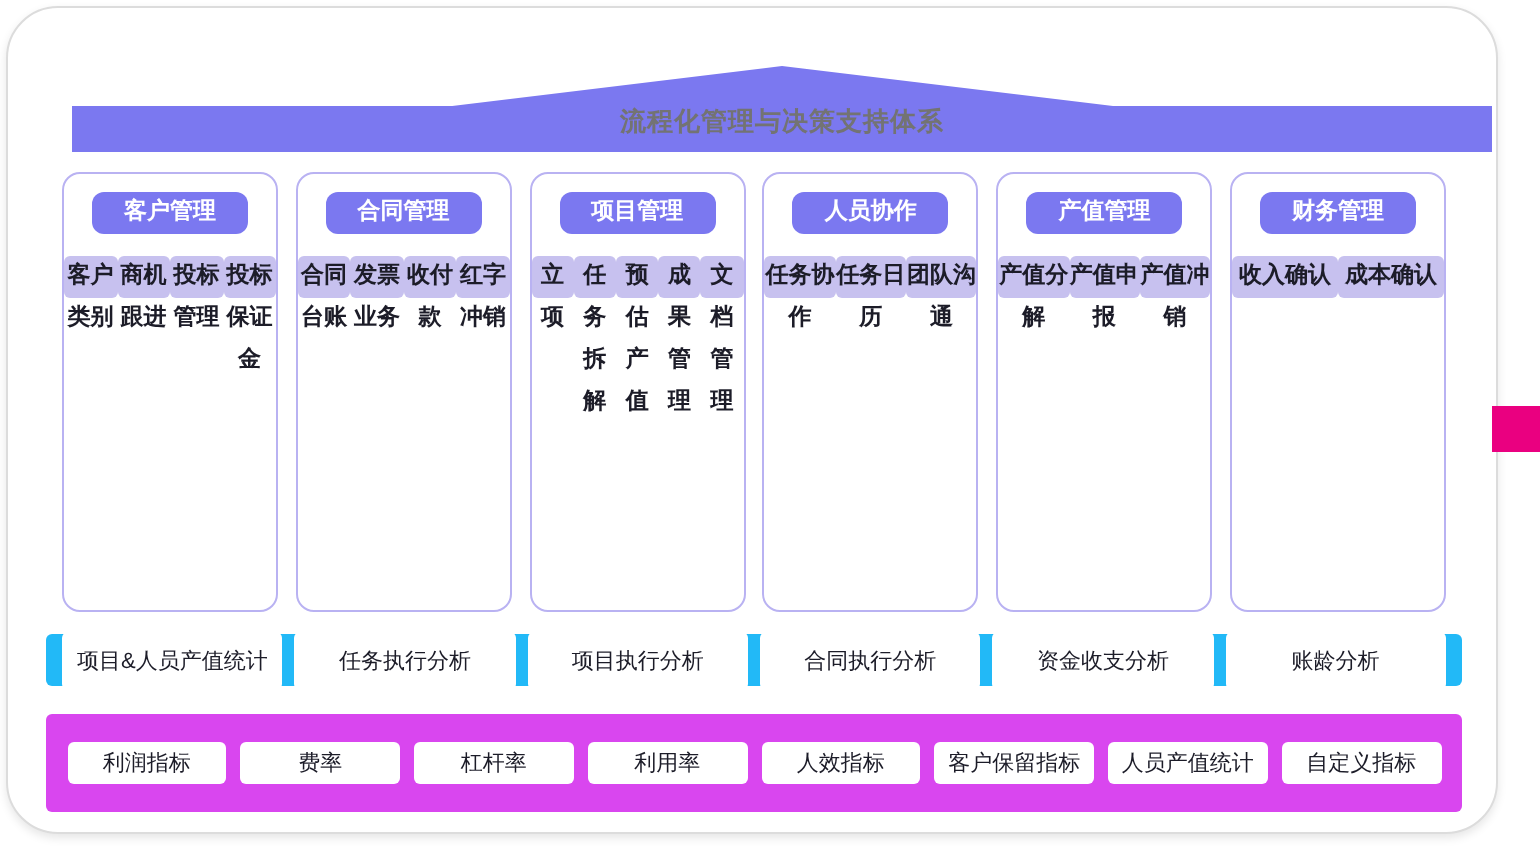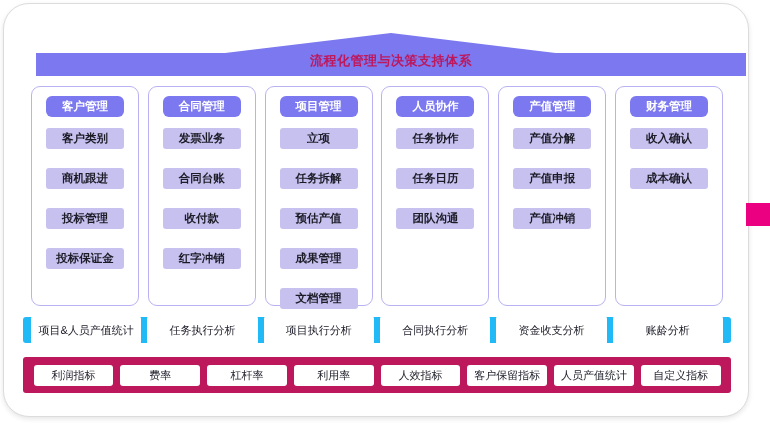--- a/index.html
+++ b/index.html
@@ -47,21 +47,21 @@
     top: 29px;
     width: 710px;
     height: 43px;
   }
   #banner svg { display:block; width:100%; height:100%; }
   #banner-title {
     position: absolute;
     left: 0; right: 0;
     top: 20px;
     text-align: center;
-    color: #be185d;
+    color: #737373;
     font-size: 13px;
     font-weight: bold;
     letter-spacing: 0.5px;
     line-height: 16px;
   }
 
   
   #columns {
     position: absolute;
     left: 27px;
@@ -89,23 +89,23 @@
     text-align: center;
     background: #7b78f0;
     color: #ffffff;
     font-size: 11.5px;
     font-weight: bold;
     border-radius: 6px;
   }
   .col-items {
     margin-top: 11px;
     display: flex;
-    flex-direction: column;
-    align-items: center;
-    gap: 19px;
+    flex-direction: row;
+    align-items: center;
+    gap: 0;
     width: 100%;
   }
   .col-item {
     width: 78px;
     height: 21px;
     line-height: 21px;
     text-align: center;
     background: #c7c1ef;
     color: #1c1c28;
     font-size: 11.5px;
@@ -125,22 +125,22 @@
   }
   #analysis-bar {
     top: 313px;
     height: 26px;
     background: #22b9f7;
     border-radius: 3px;
     padding: 0 5px;
   }
   #indicator-bar {
     top: 353px;
-    height: 36px;
-    background: #be185d;
+    height: 49px;
+    background: #d946ef;
     border-radius: 3px;
     padding: 17px 7px;
   }
   .chip {
     background: #ffffff;
     color: #1c1c28;
     font-size: 11px;
     text-align: center;
     border-radius: 3px;
     white-space: nowrap;
@@ -180,22 +180,22 @@
         <div class="col-item">客户类别</div>
         <div class="col-item">商机跟进</div>
         <div class="col-item">投标管理</div>
         <div class="col-item">投标保证金</div>
       </div>
     </div>
 
     <div class="col">
       <div class="col-header">合同管理</div>
       <div class="col-items">
+        <div class="col-item">合同台账</div>
         <div class="col-item">发票业务</div>
-        <div class="col-item">合同台账</div>
         <div class="col-item">收付款</div>
         <div class="col-item">红字冲销</div>
       </div>
     </div>
 
     <div class="col">
       <div class="col-header">项目管理</div>
       <div class="col-items">
         <div class="col-item">立项</div>
         <div class="col-item">任务拆解</div>

